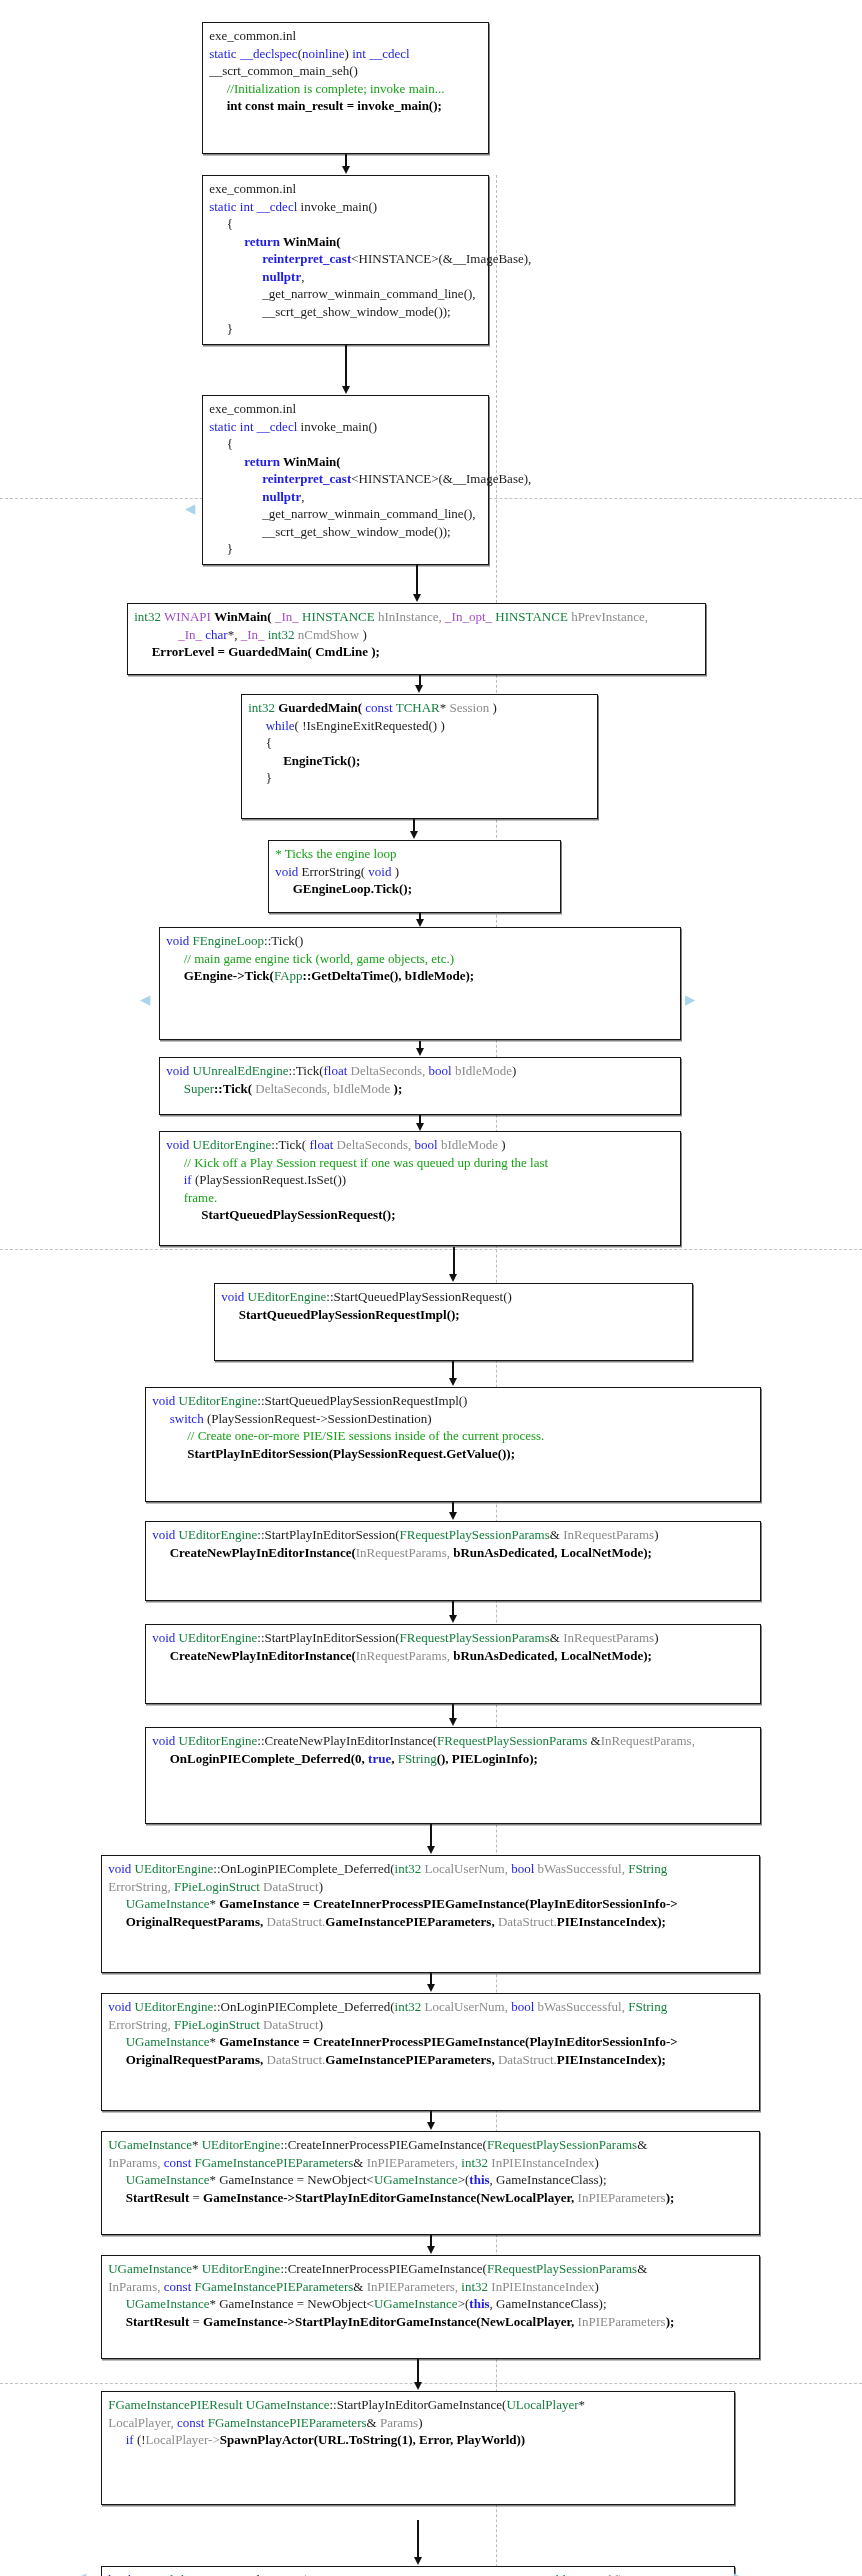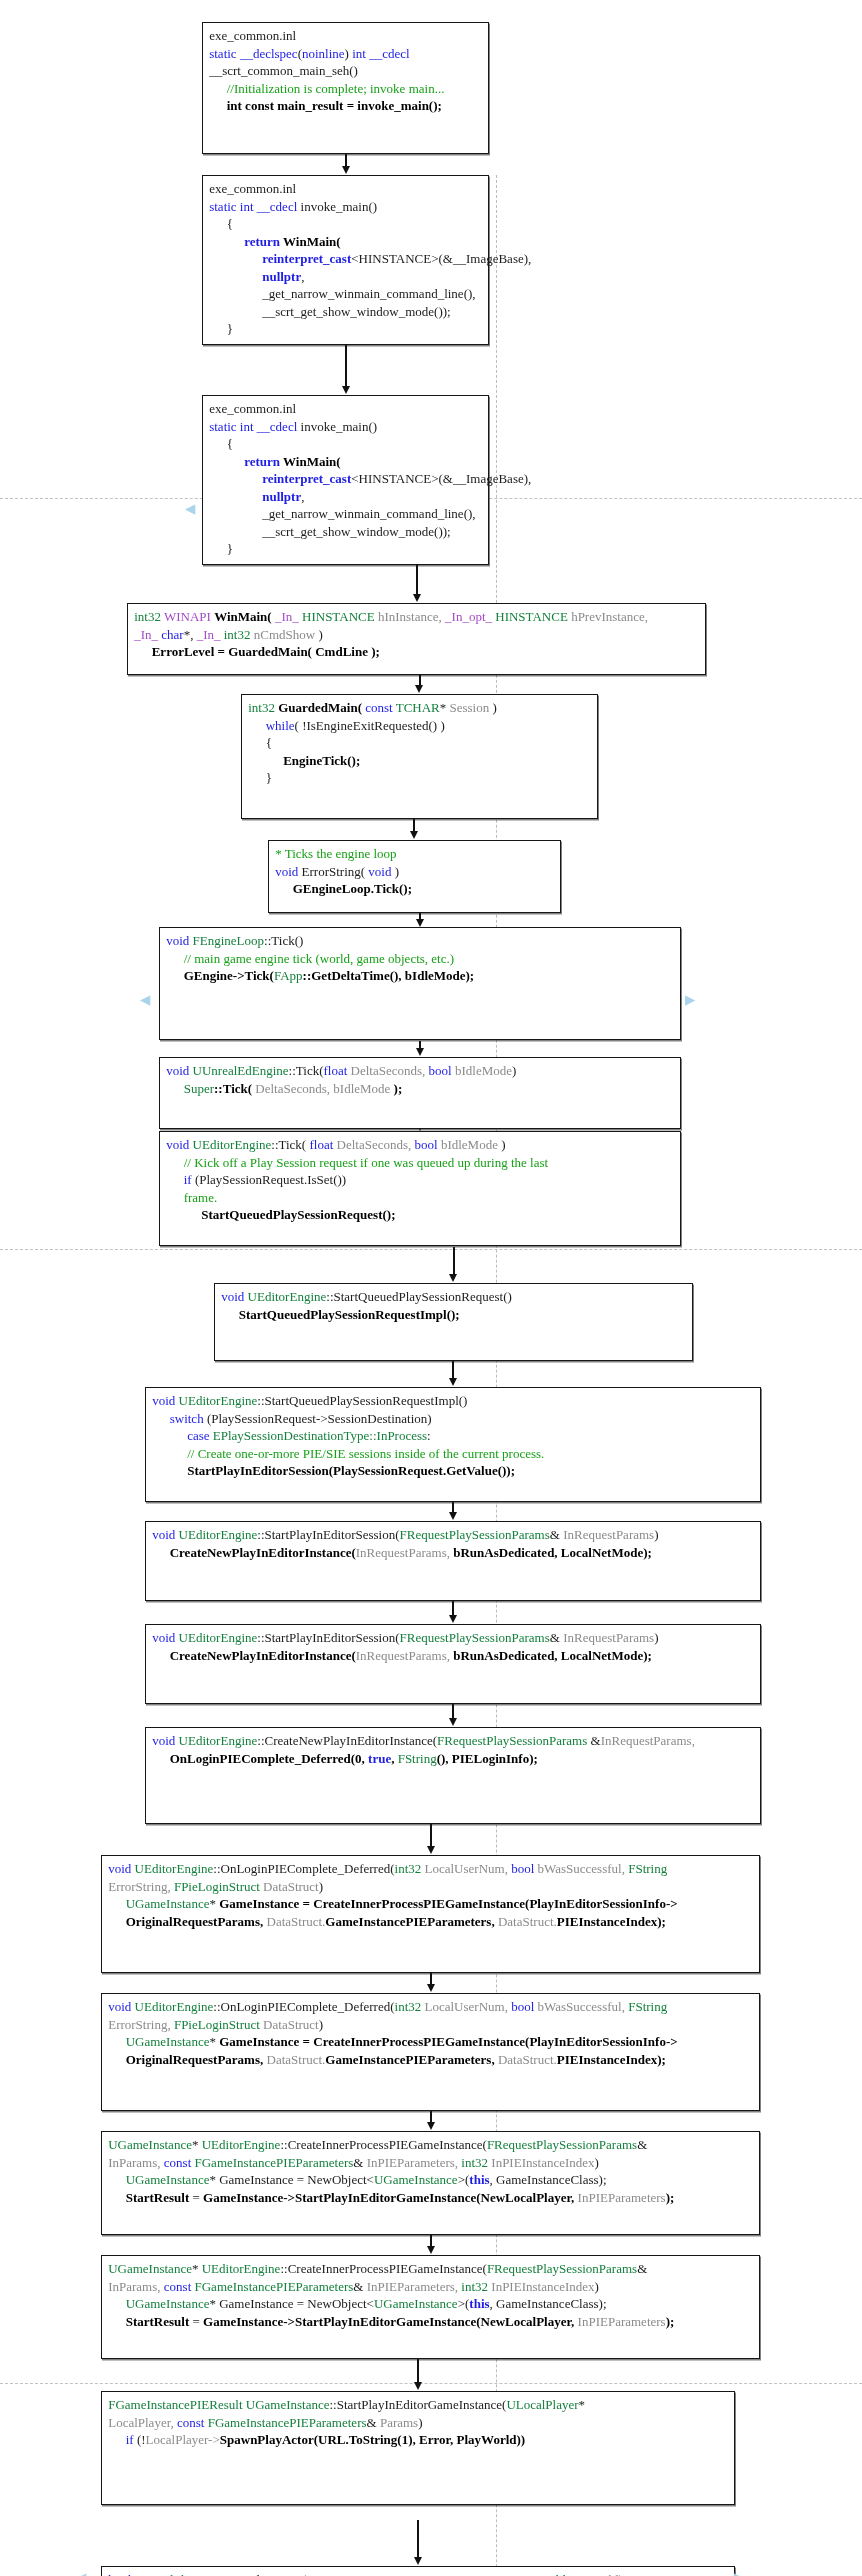--- a/index.html
+++ b/index.html
@@ -62,59 +62,58 @@
       <div class="line" style="padding-left: 17.5px;"><span class="seg c-n">{</span></div>
       <div class="line" style="padding-left: 35px;"><span class="seg c-K">return </span><span class="seg c-B">WinMain(</span></div>
       <div class="line" style="padding-left: 53px;"><span class="seg c-K">reinterpret_cast</span><span class="seg c-n">&lt;HINSTANCE&gt;(&amp;__ImageBase),</span></div>
       <div class="line" style="padding-left: 53px;"><span class="seg c-K">nullptr</span><span class="seg c-n">,</span></div>
       <div class="line" style="padding-left: 53px;"><span class="seg c-n">_get_narrow_winmain_command_line(),</span></div>
       <div class="line" style="padding-left: 53px;"><span class="seg c-n">__scrt_get_show_window_mode());</span></div>
       <div class="line" style="padding-left: 17.5px;"><span class="seg c-n">}</span></div>
     </div>
     <div class="node" style="left: 127px; top: 603px; width: 579px; height: 72px;">
       <div class="line" style="padding-left: 0px;"><span class="seg c-t">int32 </span><span class="seg c-m">WINAPI </span><span class="seg c-B">WinMain( </span><span class="seg c-m">_In_ </span><span class="seg c-t">HINSTANCE </span><span class="seg c-g">hInInstance, </span><span class="seg c-m">_In_opt_ </span><span class="seg c-t">HINSTANCE </span><span class="seg c-g">hPrevInstance,</span></div>
-      <div class="line" style="padding-left: 0px;"><span class="seg c-m">_In_ </span><span class="seg c-k">char</span><span class="seg c-n">*, </span><span class="seg c-m">_In_ </span><span class="seg c-t">int32 </span><span class="seg c-g">nCmdShow </span><span class="seg c-n">)</span></div>
+      <div class="line" style="padding-left: 0px; margin-left: 44px;"><span class="seg c-m">_In_ </span><span class="seg c-k">char</span><span class="seg c-n">*, </span><span class="seg c-m">_In_ </span><span class="seg c-t">int32 </span><span class="seg c-g">nCmdShow </span><span class="seg c-n">)</span></div>
       <div class="line" style="padding-left: 17.5px;"><span class="seg c-B">ErrorLevel = GuardedMain( CmdLine );</span></div>
     </div>
     <div class="node" style="left: 241px; top: 694px; width: 357px; height: 125px;">
       <div class="line" style="padding-left: 0px;"><span class="seg c-t">int32 </span><span class="seg c-B">GuardedMain( </span><span class="seg c-k">const </span><span class="seg c-t">TCHAR</span><span class="seg c-n">* </span><span class="seg c-g">Session </span><span class="seg c-n">)</span></div>
       <div class="line" style="padding-left: 17.5px;"><span class="seg c-k">while</span><span class="seg c-n">( !IsEngineExitRequested() )</span></div>
       <div class="line" style="padding-left: 17.5px;"><span class="seg c-n">{</span></div>
       <div class="line" style="padding-left: 35px;"><span class="seg c-B">EngineTick();</span></div>
       <div class="line" style="padding-left: 17.5px;"><span class="seg c-n">}</span></div>
     </div>
     <div class="node" style="left: 268px; top: 840px; width: 293px; height: 73px;">
       <div class="line" style="padding-left: 0px;"><span class="seg c-c">* Ticks the engine loop</span></div>
       <div class="line" style="padding-left: 0px;"><span class="seg c-k">void </span><span class="seg c-n">ErrorString( </span><span class="seg c-k">void </span><span class="seg c-n">)</span></div>
       <div class="line" style="padding-left: 17.5px;"><span class="seg c-B">GEngineLoop.Tick();</span></div>
     </div>
     <div class="node" style="left: 159px; top: 927px; width: 522px; height: 113px;">
       <div class="line" style="padding-left: 0px;"><span class="seg c-k">void </span><span class="seg c-t">FEngineLoop</span><span class="seg c-n">::Tick()</span></div>
       <div class="line" style="padding-left: 17.5px;"><span class="seg c-c">// main game engine tick (world, game objects, etc.)</span></div>
       <div class="line" style="padding-left: 17.5px;"><span class="seg c-B">GEngine-&gt;Tick(</span><span class="seg c-t">FApp</span><span class="seg c-B">::GetDeltaTime(), bIdleMode);</span></div>
     </div>
-    <div class="node" style="left: 159px; top: 1057px; width: 522px; height: 72px;">
+    <div class="node" style="left: 159px; top: 1057px; width: 522px; height: 58px;">
       <div class="line" style="padding-left: 0px;"><span class="seg c-k">void </span><span class="seg c-t">UUnrealEdEngine</span><span class="seg c-n">::Tick(</span><span class="seg c-k">float </span><span class="seg c-g">DeltaSeconds, </span><span class="seg c-k">bool </span><span class="seg c-g">bIdleMode</span><span class="seg c-n">)</span></div>
       <div class="line" style="padding-left: 17.5px;"><span class="seg c-t">Super</span><span class="seg c-B">::Tick( </span><span class="seg c-g">DeltaSeconds, bIdleMode </span><span class="seg c-B">);</span></div>
     </div>
     <div class="node" style="left: 159px; top: 1131px; width: 522px; height: 115px;">
       <div class="line" style="padding-left: 0px;"><span class="seg c-k">void </span><span class="seg c-t">UEditorEngine</span><span class="seg c-n">::Tick( </span><span class="seg c-k">float </span><span class="seg c-g">DeltaSeconds, </span><span class="seg c-k">bool </span><span class="seg c-g">bIdleMode </span><span class="seg c-n">)</span></div>
       <div class="line" style="padding-left: 17.5px;"><span class="seg c-c">// Kick off a Play Session request if one was queued up during the last</span></div>
       <div class="line" style="padding-left: 17.5px;"><span class="seg c-k">if </span><span class="seg c-n">(PlaySessionRequest.IsSet())</span></div>
       <div class="line" style="padding-left: 17.5px;"><span class="seg c-c">frame.</span></div>
       <div class="line" style="padding-left: 35px;"><span class="seg c-B">StartQueuedPlaySessionRequest();</span></div>
     </div>
     <div class="node" style="left: 214px; top: 1283px; width: 479px; height: 78px;">
       <div class="line" style="padding-left: 0px;"><span class="seg c-k">void </span><span class="seg c-t">UEditorEngine</span><span class="seg c-n">::StartQueuedPlaySessionRequest()</span></div>
       <div class="line" style="padding-left: 17.5px;"><span class="seg c-B">StartQueuedPlaySessionRequestImpl();</span></div>
     </div>
     <div class="node" style="left: 145px; top: 1387px; width: 616px; height: 115px;">
       <div class="line" style="padding-left: 0px;"><span class="seg c-k">void </span><span class="seg c-t">UEditorEngine</span><span class="seg c-n">::StartQueuedPlaySessionRequestImpl()</span></div>
       <div class="line" style="padding-left: 17.5px;"><span class="seg c-k">switch </span><span class="seg c-n">(PlaySessionRequest-&gt;SessionDestination)</span></div>
-      <div class="line" style="padding-left: 35px;"><span class="seg c-k">case </span><span class="seg c-t">EPlaySessionDestinationType::InProcess</span><span class="seg c-n">:</span></div>
       <div class="line" style="padding-left: 35px;"><span class="seg c-c">// Create one-or-more PIE/SIE sessions inside of the current process.</span></div>
       <div class="line" style="padding-left: 35px;"><span class="seg c-B">StartPlayInEditorSession(PlaySessionRequest.GetValue());</span></div>
     </div>
     <div class="node" style="left: 145px; top: 1521px; width: 616px; height: 80px;">
       <div class="line" style="padding-left: 0px;"><span class="seg c-k">void </span><span class="seg c-t">UEditorEngine</span><span class="seg c-n">::StartPlayInEditorSession(</span><span class="seg c-t">FRequestPlaySessionParams</span><span class="seg c-n">&amp; </span><span class="seg c-g">InRequestParams</span><span class="seg c-n">)</span></div>
       <div class="line" style="padding-left: 17.5px;"><span class="seg c-B">CreateNewPlayInEditorInstance(</span><span class="seg c-g">InRequestParams, </span><span class="seg c-B">bRunAsDedicated, LocalNetMode);</span></div>
     </div>
     <div class="node" style="left: 145px; top: 1624px; width: 616px; height: 80px;">
       <div class="line" style="padding-left: 0px;"><span class="seg c-k">void </span><span class="seg c-t">UEditorEngine</span><span class="seg c-n">::StartPlayInEditorSession(</span><span class="seg c-t">FRequestPlaySessionParams</span><span class="seg c-n">&amp; </span><span class="seg c-g">InRequestParams</span><span class="seg c-n">)</span></div>
       <div class="line" style="padding-left: 17.5px;"><span class="seg c-B">CreateNewPlayInEditorInstance(</span><span class="seg c-g">InRequestParams, </span><span class="seg c-B">bRunAsDedicated, LocalNetMode);</span></div>

